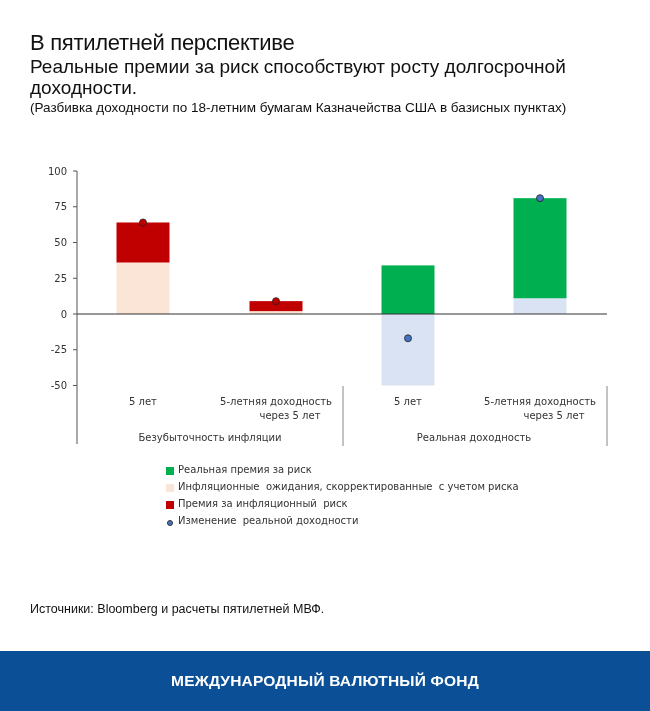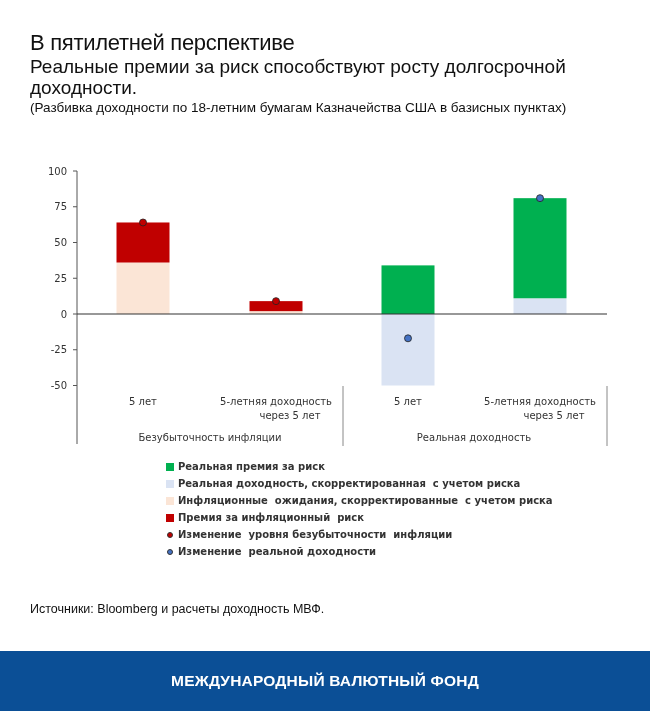--- a/index.html
+++ b/index.html
@@ -4,21 +4,21 @@
 <style>
   html, body { margin: 0; padding: 0; background: #ffffff; }
   body { width: 650px; height: 711px; position: relative; overflow: hidden; font-family: "Liberation Sans", sans-serif; color: #111; }
   .title { position: absolute; left: 30px; top: 30px; font-size: 22px; font-weight: normal; letter-spacing: -0.3px; }
   .subtitle { position: absolute; left: 30px; top: 56px; width: 600px; font-size: 19px; line-height: 21px; }
   .units { position: absolute; left: 30px; top: 100px; font-size: 13.5px; }
   .chart { position: absolute; left: 0; top: 0; }
   .tick-label { font-family: "DejaVu Sans", sans-serif; font-size: 10px; fill: #333; }
   .cat-label { font-family: "DejaVu Sans", sans-serif; font-size: 10px; fill: #333; }
   .legend { position: absolute; left: 166px; top: 458px; font-family: "DejaVu Sans", sans-serif; font-size: 10px; color: #333; }
-  .legend-item { display: flex; align-items: center; height: 17px; font-weight: bold; }
+  .legend-item { display: flex; align-items: flex-end; height: 17px; }
   .swatch { width: 8px; height: 8px; margin-right: 4px; }
   .dot { width: 6px; height: 6px; border-radius: 50%; margin-right: 5px; margin-left: 1px; border: 1px solid #333; box-sizing: border-box; }
   .source { position: absolute; left: 30px; top: 602px; font-size: 12.5px; }
   .footer { position: absolute; left: 0; top: 651px; width: 650px; height: 60px; display: flex; align-items: center; justify-content: center; }
   .footer-text { color: #fff; font-weight: bold; font-size: 15.5px; letter-spacing: 0.2px; }
 </style>
 </head>
 <body>
 
 <div class="title">В пятилетней перспективе</div>
@@ -75,38 +75,30 @@
       <text x="474" y="441" text-anchor="middle" class="cat-label">Реальная доходность</text>
     </g>
 </svg>
 
 <div class="legend" id="legend">
     <div class="legend-item">
       <span class="swatch" style="background: rgb(0, 176, 80);"></span>
       <span style="white-space: pre;">Реальная премия за риск</span>
     </div>
     <div class="legend-item">
-      <span class="swatch" style="background: rgb(218, 227, 243);"></span>
-      <span style="white-space: pre;">Реальная доходность, скорректированная  с учетом риска</span>
-    </div>
-    <div class="legend-item">
       <span class="swatch" style="background: rgb(251, 229, 214);"></span>
       <span style="white-space: pre;">Инфляционные  ожидания, скорректированные  с учетом риска</span>
     </div>
     <div class="legend-item">
       <span class="swatch" style="background: rgb(192, 0, 0);"></span>
       <span style="white-space: pre;">Премия за инфляционный  риск</span>
     </div>
     <div class="legend-item">
-      <span class="dot" style="background: rgb(192, 0, 0);"></span>
-      <span style="white-space: pre;">Изменение  уровня безубыточности  инфляции</span>
-    </div>
-    <div class="legend-item">
       <span class="dot" style="background: rgb(68, 114, 196);"></span>
       <span style="white-space: pre;">Изменение  реальной доходности</span>
     </div>
   </div>
 
-<div class="source">Источники: Bloomberg и расчеты доходность МВФ.</div>
+<div class="source">Источники: Bloomberg и расчеты пятилетней МВФ.</div>
 
 <div class="footer" id="footer" style="background: rgb(11, 79, 150);">
   <span class="footer-text">МЕЖДУНАРОДНЫЙ ВАЛЮТНЫЙ ФОНД</span>
 </div>
 
 </body></html>

